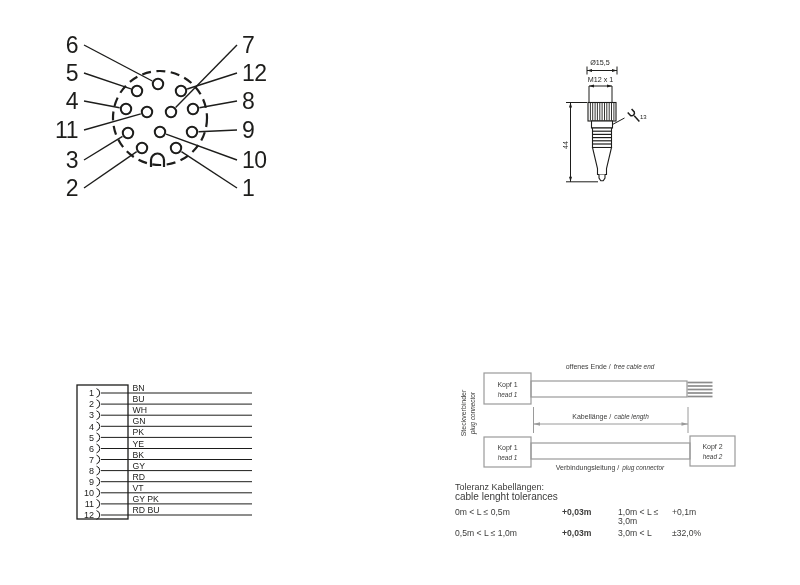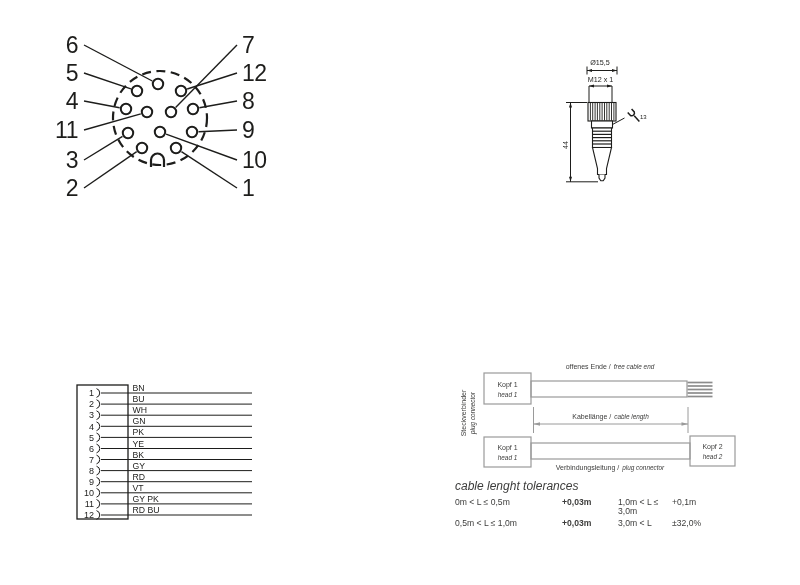--- a/index.html
+++ b/index.html
@@ -17,21 +17,21 @@
   .wire{stroke:#1d1d1b;stroke-width:1;}
   .wnum{font-size:9px;}
   .wlab{font-size:8.7px;}
   .gy{stroke:#9a9a9a;fill:none;}
   .gtxt{fill:#3c3c3b;font-size:7px;}
   .gtxt-it{fill:#3c3c3b;font-size:6.4px;font-style:italic;}
   .garrow{fill:#9a9a9a;}
   .darrow{fill:#1d1d1b;}
   #tolerance{position:absolute;left:455px;top:482px;width:260px;color:#3c3c3b;}
   #tolerance .t1{font-size:9px;line-height:10px;}
-  #tolerance .t2{font-size:12px;line-height:9px;font-style:italic;}
+  #tolerance .t2{font-size:10px;line-height:9px;}
   #tolerance .grid{display:grid;grid-template-columns:101px 62px 54px 43px;
       row-gap:3px;margin-top:7px;font-size:8.6px;line-height:9px;}
   #tolerance .c1{text-align:left;}
   #tolerance .c2{padding-left:6px;font-weight:bold;}
 </style>
 </head>
 <body>
 
 <div id="page">
 
@@ -263,20 +263,21 @@
     <text class="gtxt-it" x="52.5" y="104" text-anchor="middle">head 1</text>
     <rect x="235" y="80" width="45" height="30" fill="#fff" class="gy" stroke-width="1.2"></rect>
     <text class="gtxt" x="257.5" y="93" text-anchor="middle">Kopf 2</text>
     <text class="gtxt-it" x="257.5" y="103" text-anchor="middle">head 2</text>
     <text x="155" y="114" text-anchor="middle">
       <tspan class="gtxt">Verbindungsleitung /</tspan><tspan class="gtxt-it" dx="3">plug connector</tspan>
     </text>
   </svg>
 
   <div id="tolerance">
+    <div class="t1">Toleranz Kabellängen:</div>
     <div class="t2">cable lenght tolerances</div>
     <div class="grid">
       <span class="c1">0m &lt; L ≤ 0,5m</span>
       <span class="c2">+0,03m</span>
       <span>1,0m &lt; L ≤ 3,0m</span>
       <span>+0,1m</span>
       <span class="c1">0,5m &lt; L ≤ 1,0m</span>
       <span class="c2">+0,03m</span>
       <span>3,0m &lt; L</span>
       <span>±32,0%</span>

